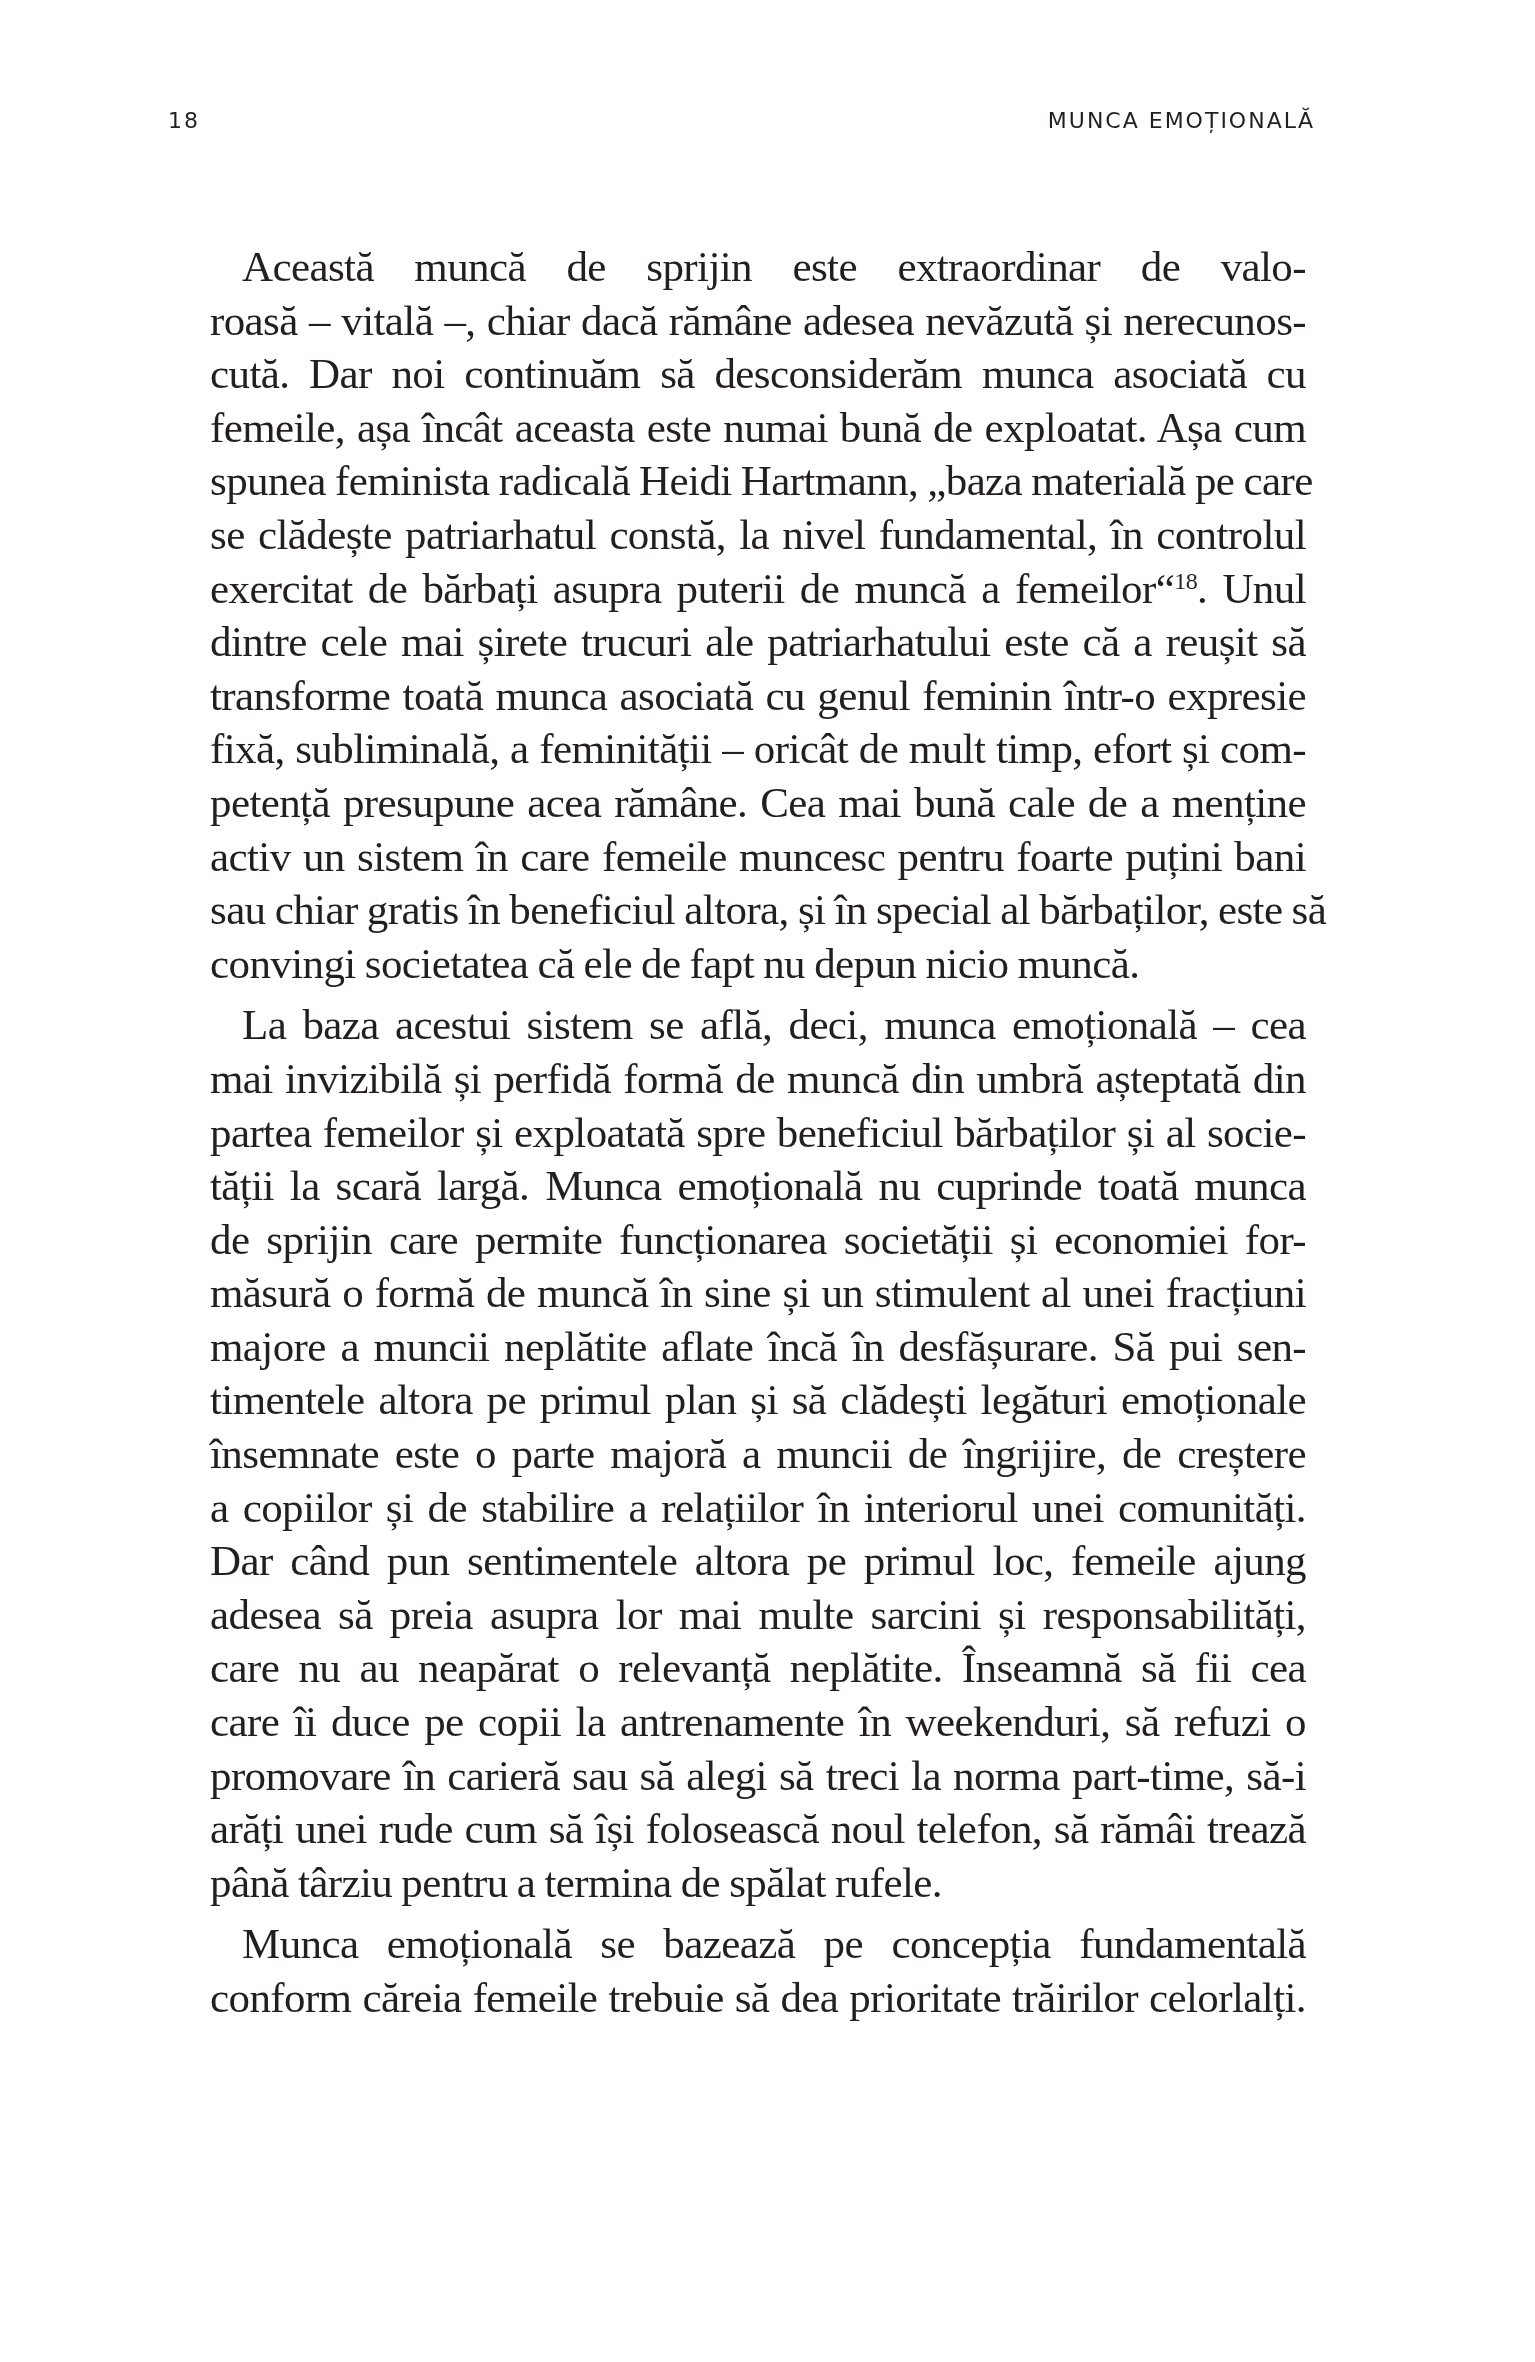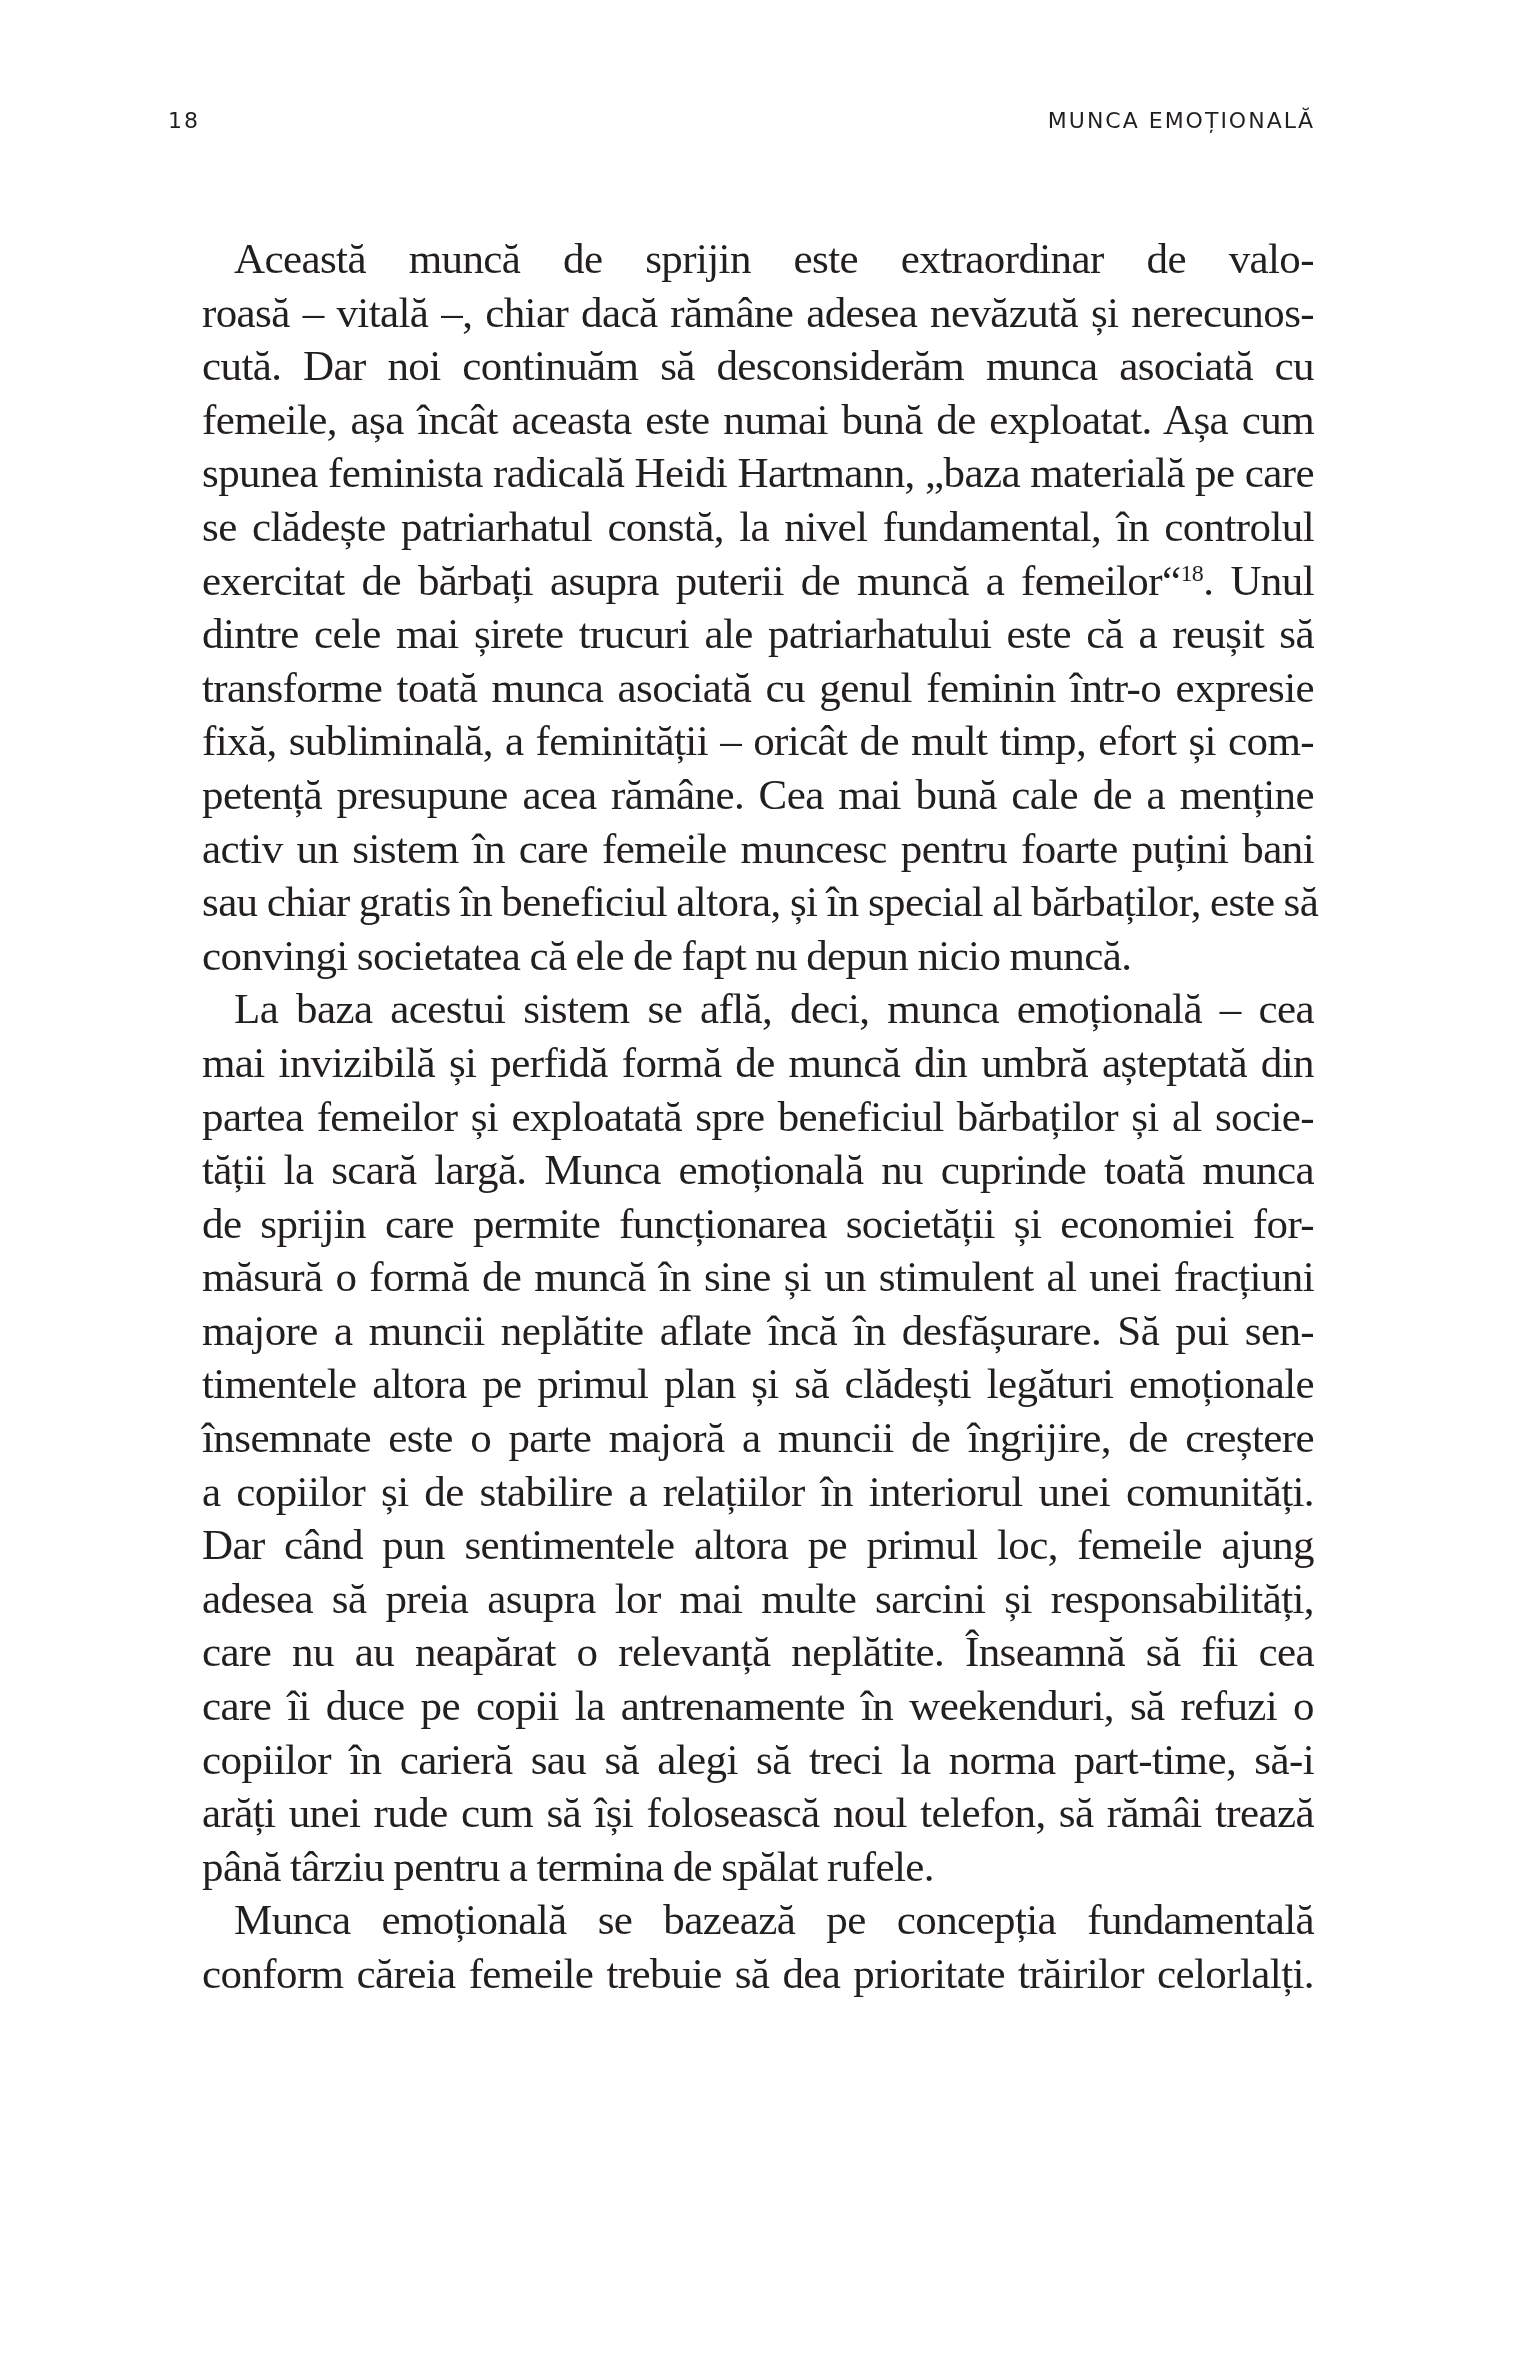--- a/index.html
+++ b/index.html
@@ -40,21 +40,21 @@
       position: absolute;
       top: 232px;
       left: 202px;
       width: 1112px;
       font-family: "Liberation Serif", "DejaVu Serif", serif;
       font-size: 43px;
       line-height: 53.6px;
       color: #231f20;
     }
     .paragraph {
-      margin: 0;
+      margin: 8px;
       padding: 0;
     }
     .line {
       display: block;
       height: 53.6px;
       white-space: nowrap;
       text-align: justify;
       text-align-last: justify;
       letter-spacing: -0.6px;
       word-spacing: -1px;
@@ -106,21 +106,21 @@
     <span class="line">de sprijin care permite funcționarea societății și economiei for-</span>
     <span class="line">măsură o formă de muncă în sine și un stimulent al unei fracțiuni</span>
     <span class="line">majore a muncii neplătite aflate încă în desfășurare. Să pui sen-</span>
     <span class="line">timentele altora pe primul plan și să clădești legături emoționale</span>
     <span class="line">însemnate este o parte majoră a muncii de îngrijire, de creștere</span>
     <span class="line">a copiilor și de stabilire a relațiilor în interiorul unei comunități.</span>
     <span class="line">Dar când pun sentimentele altora pe primul loc, femeile ajung</span>
     <span class="line">adesea să preia asupra lor mai multe sarcini și responsabilități,</span>
     <span class="line">care nu au neapărat o relevanță neplătite. Înseamnă să fii cea</span>
     <span class="line">care îi duce pe copii la antrenamente în weekenduri, să refuzi o</span>
-    <span class="line">copiilor în carieră sau să alegi să treci la norma part-time, să-i</span>
+    <span class="line">promovare în carieră sau să alegi să treci la norma part-time, să-i</span>
     <span class="line">arăți unei rude cum să își folosească noul telefon, să rămâi trează</span>
     <span class="line last">până târziu pentru a termina de spălat rufele.</span>
   </div>
 
   <div class="paragraph">
     <span class="line first">Munca emoțională se bazează pe concepția fundamentală</span>
     <span class="line">conform căreia femeile trebuie să dea prioritate trăirilor celorlalți.</span>
   </div>
 </div>
 

